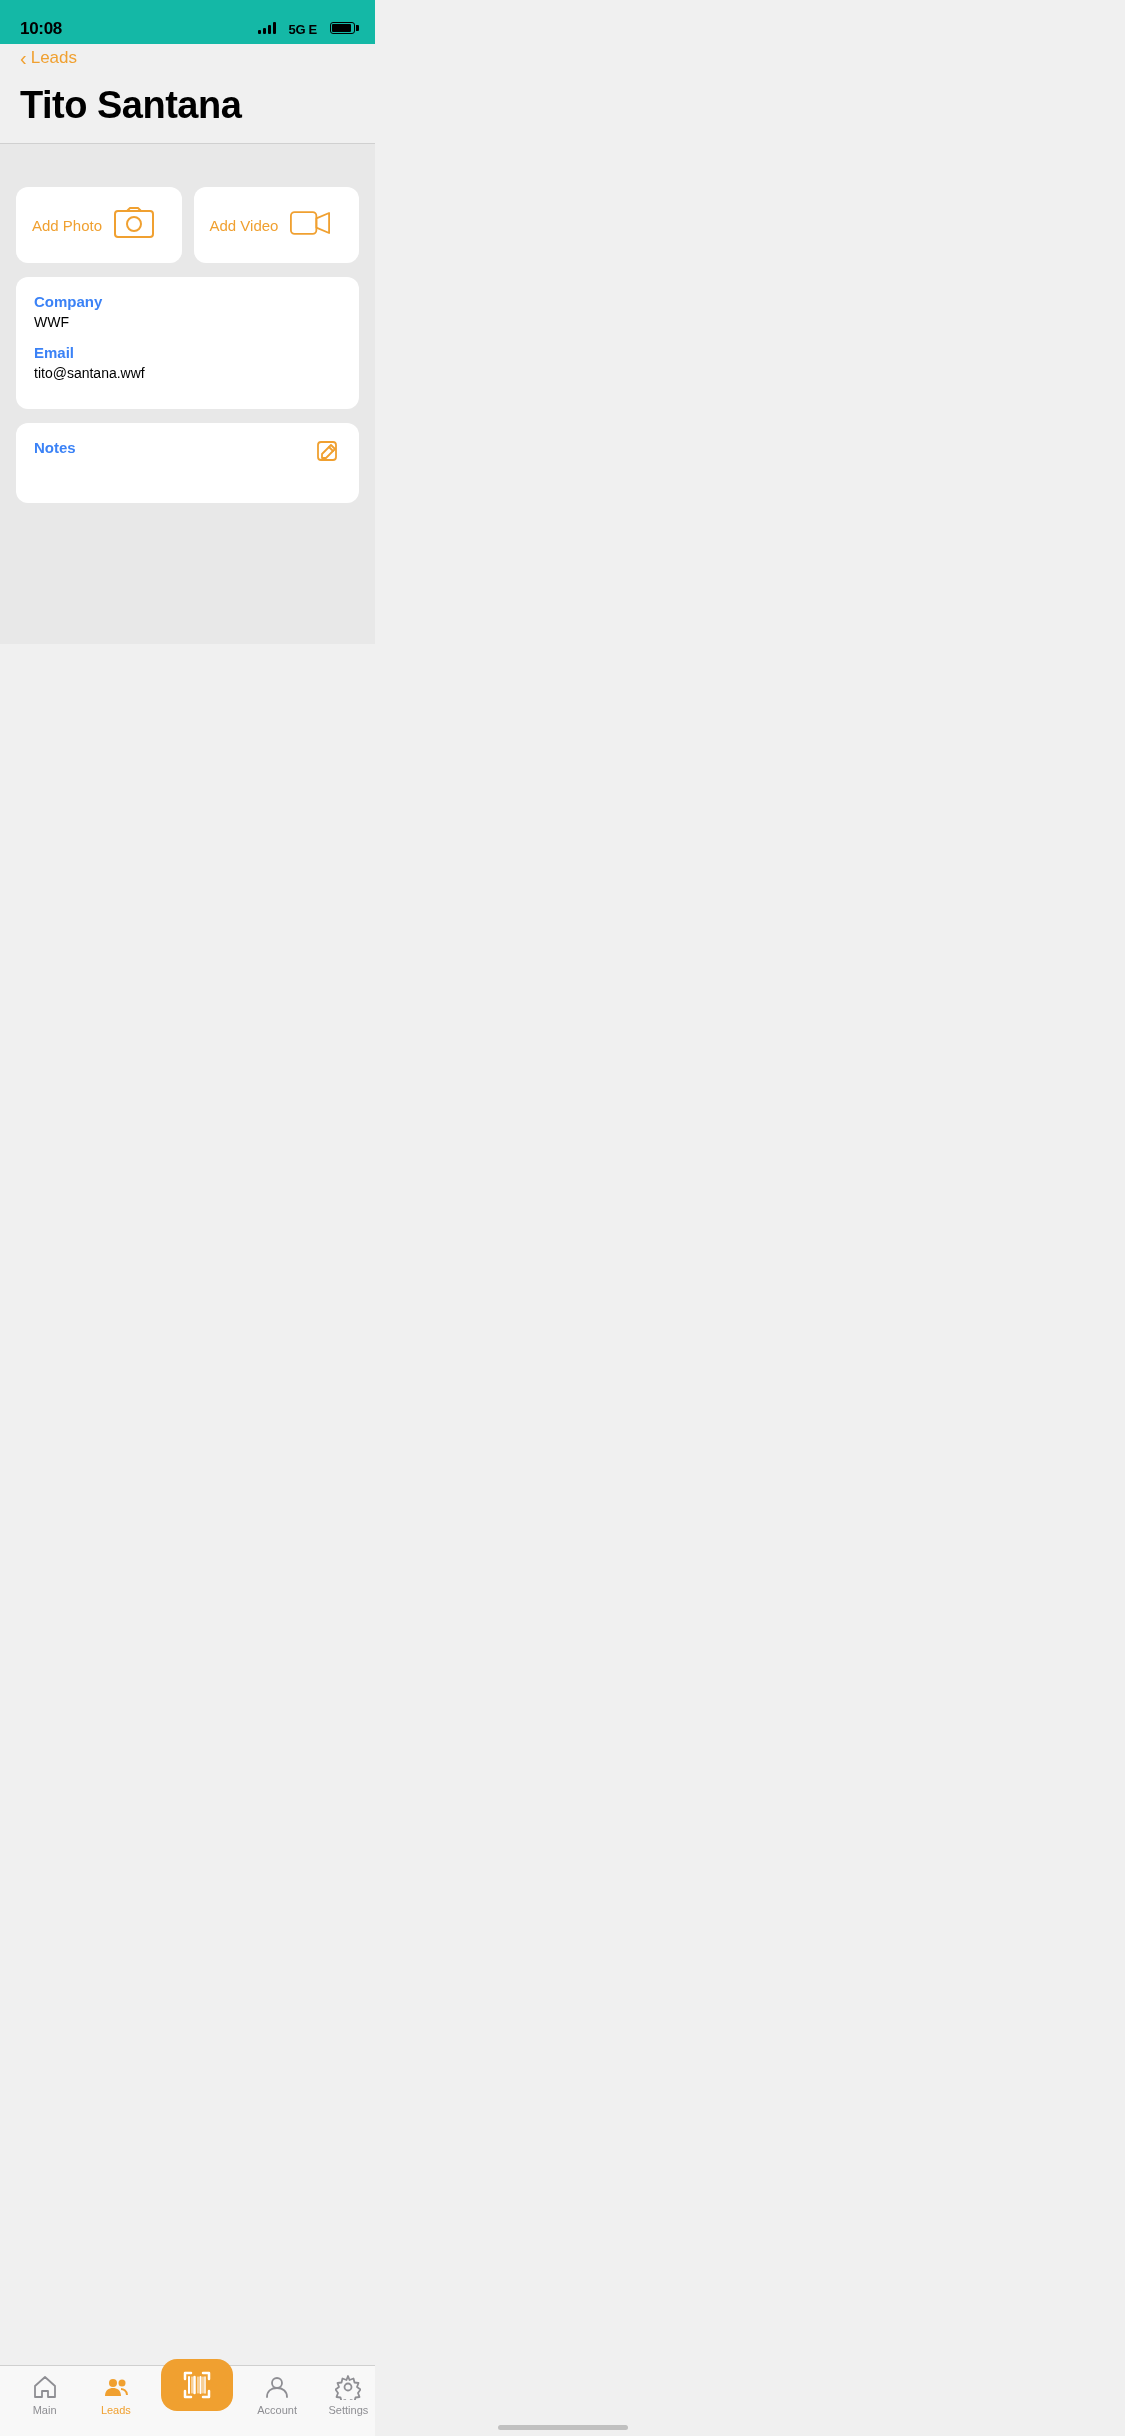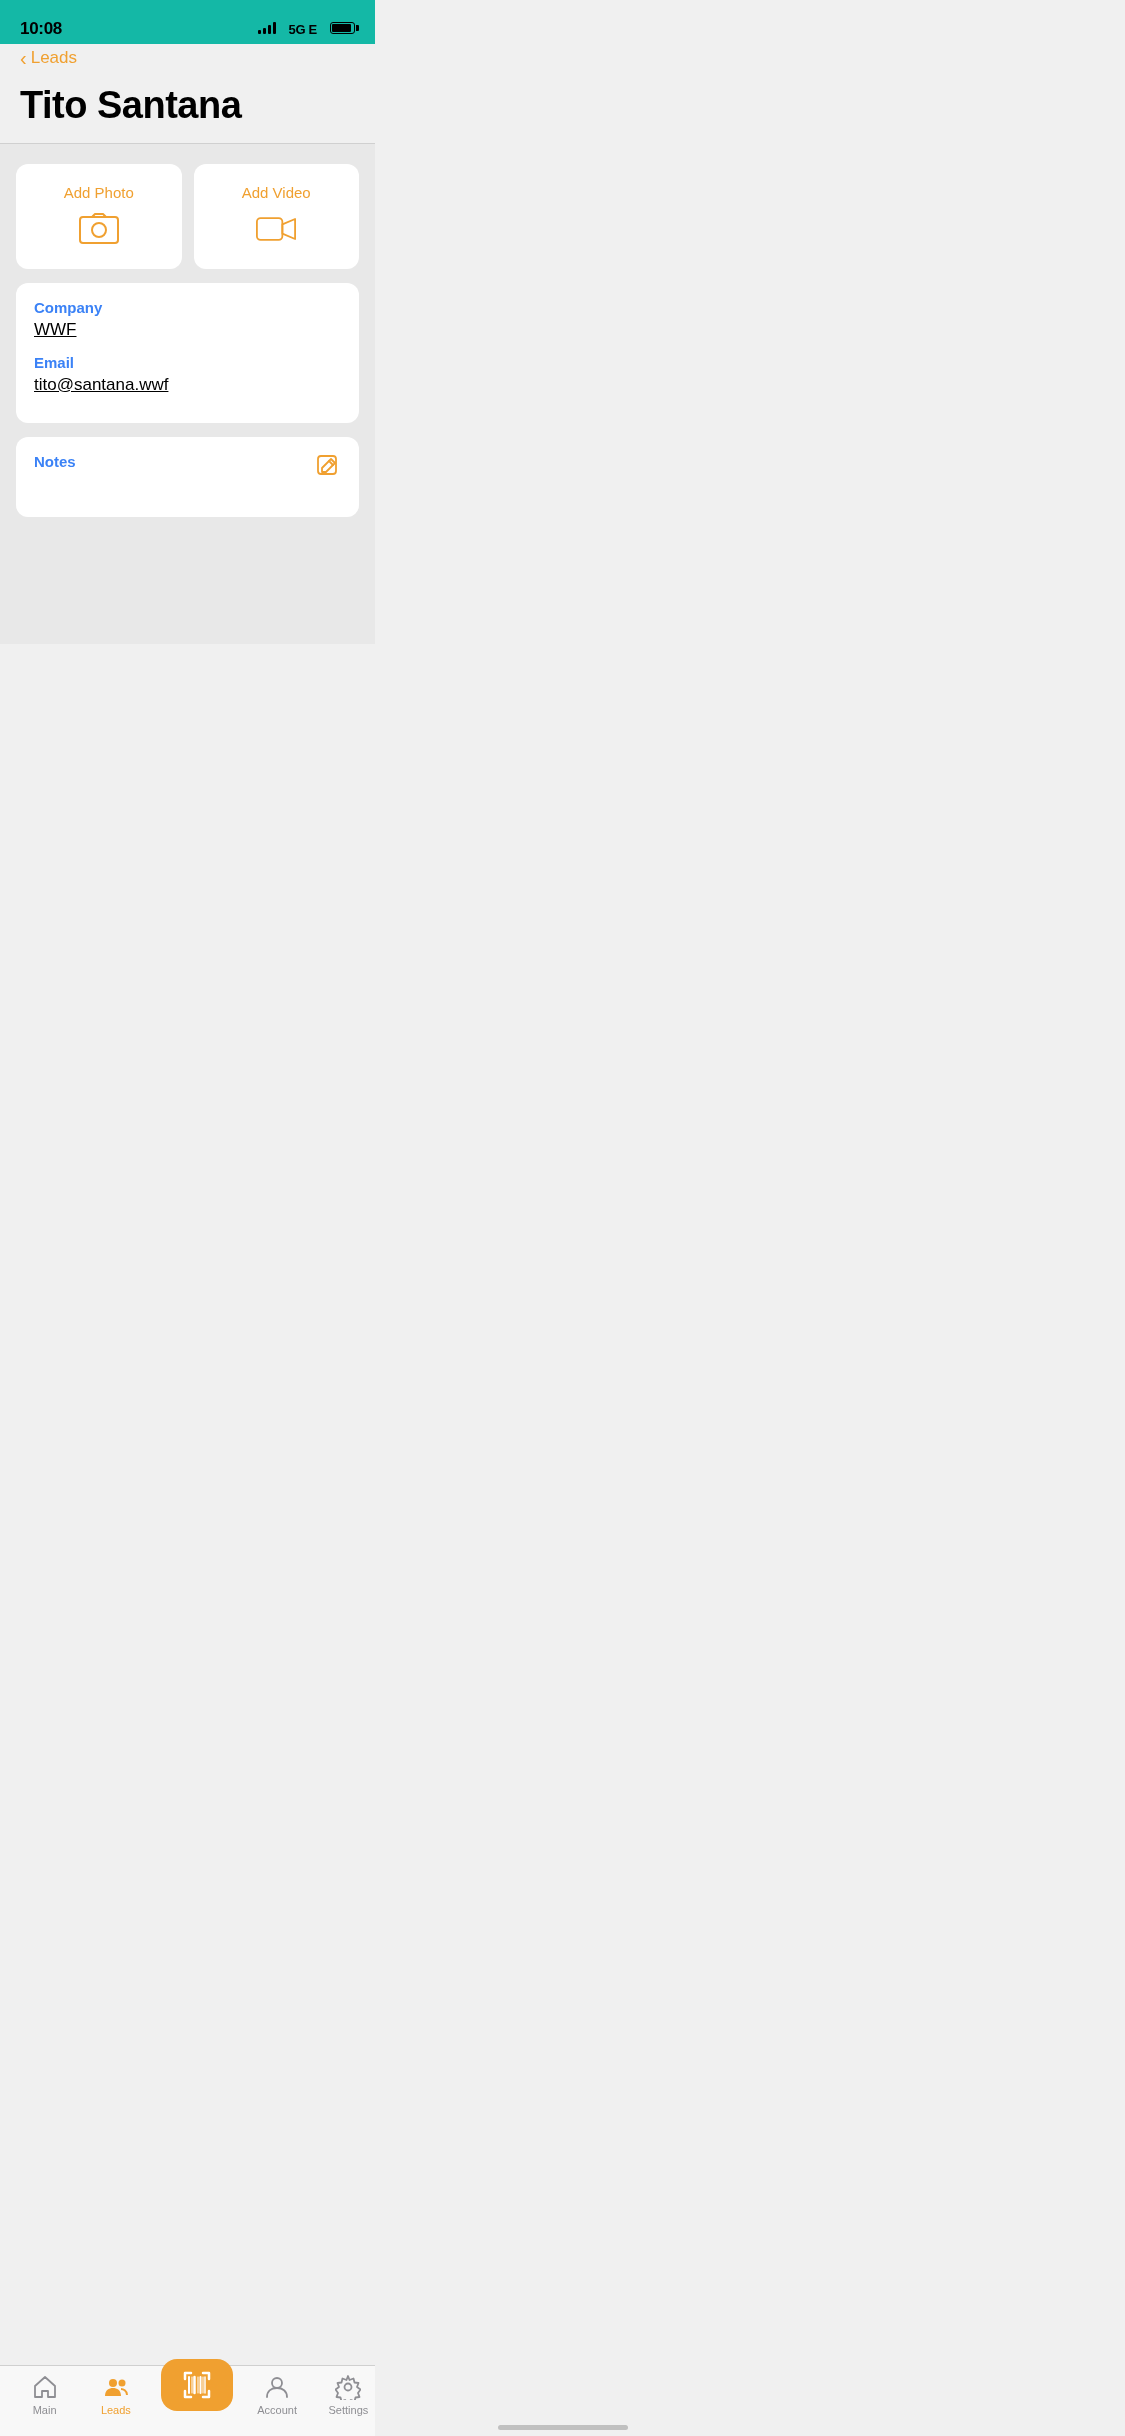--- a/index.html
+++ b/index.html
@@ -143,24 +143,24 @@
       gap: 12px;
       margin-bottom: 14px;
     }
 
     .media-card {
       flex: 1;
       background: #fff;
       border-radius: 12px;
       padding: 20px 16px;
       display: flex;
-      flex-direction: column;
       align-items: center;
       gap: 12px;
       cursor: pointer;
+      margin-top: 23px;
     }
 
     .media-card-label {
       font-size: 15px;
       color: #f0a030;
       font-weight: 500;
     }
 
     
     .photo-icon svg,
@@ -183,24 +183,23 @@
     }
 
     .field-label {
       font-size: 15px;
       color: #3b82f6;
       font-weight: 600;
       margin-bottom: 4px;
     }
 
     .field-value {
-      font-size: 17px;
+      font-size: 14px;
       color: #000;
       margin-bottom: 14px;
-      text-decoration: underline;
     }
 
     .field-value:last-child {
       margin-bottom: 12px;
     }
 
     
     .notes-card {
       background: #fff;
       border-radius: 12px;

